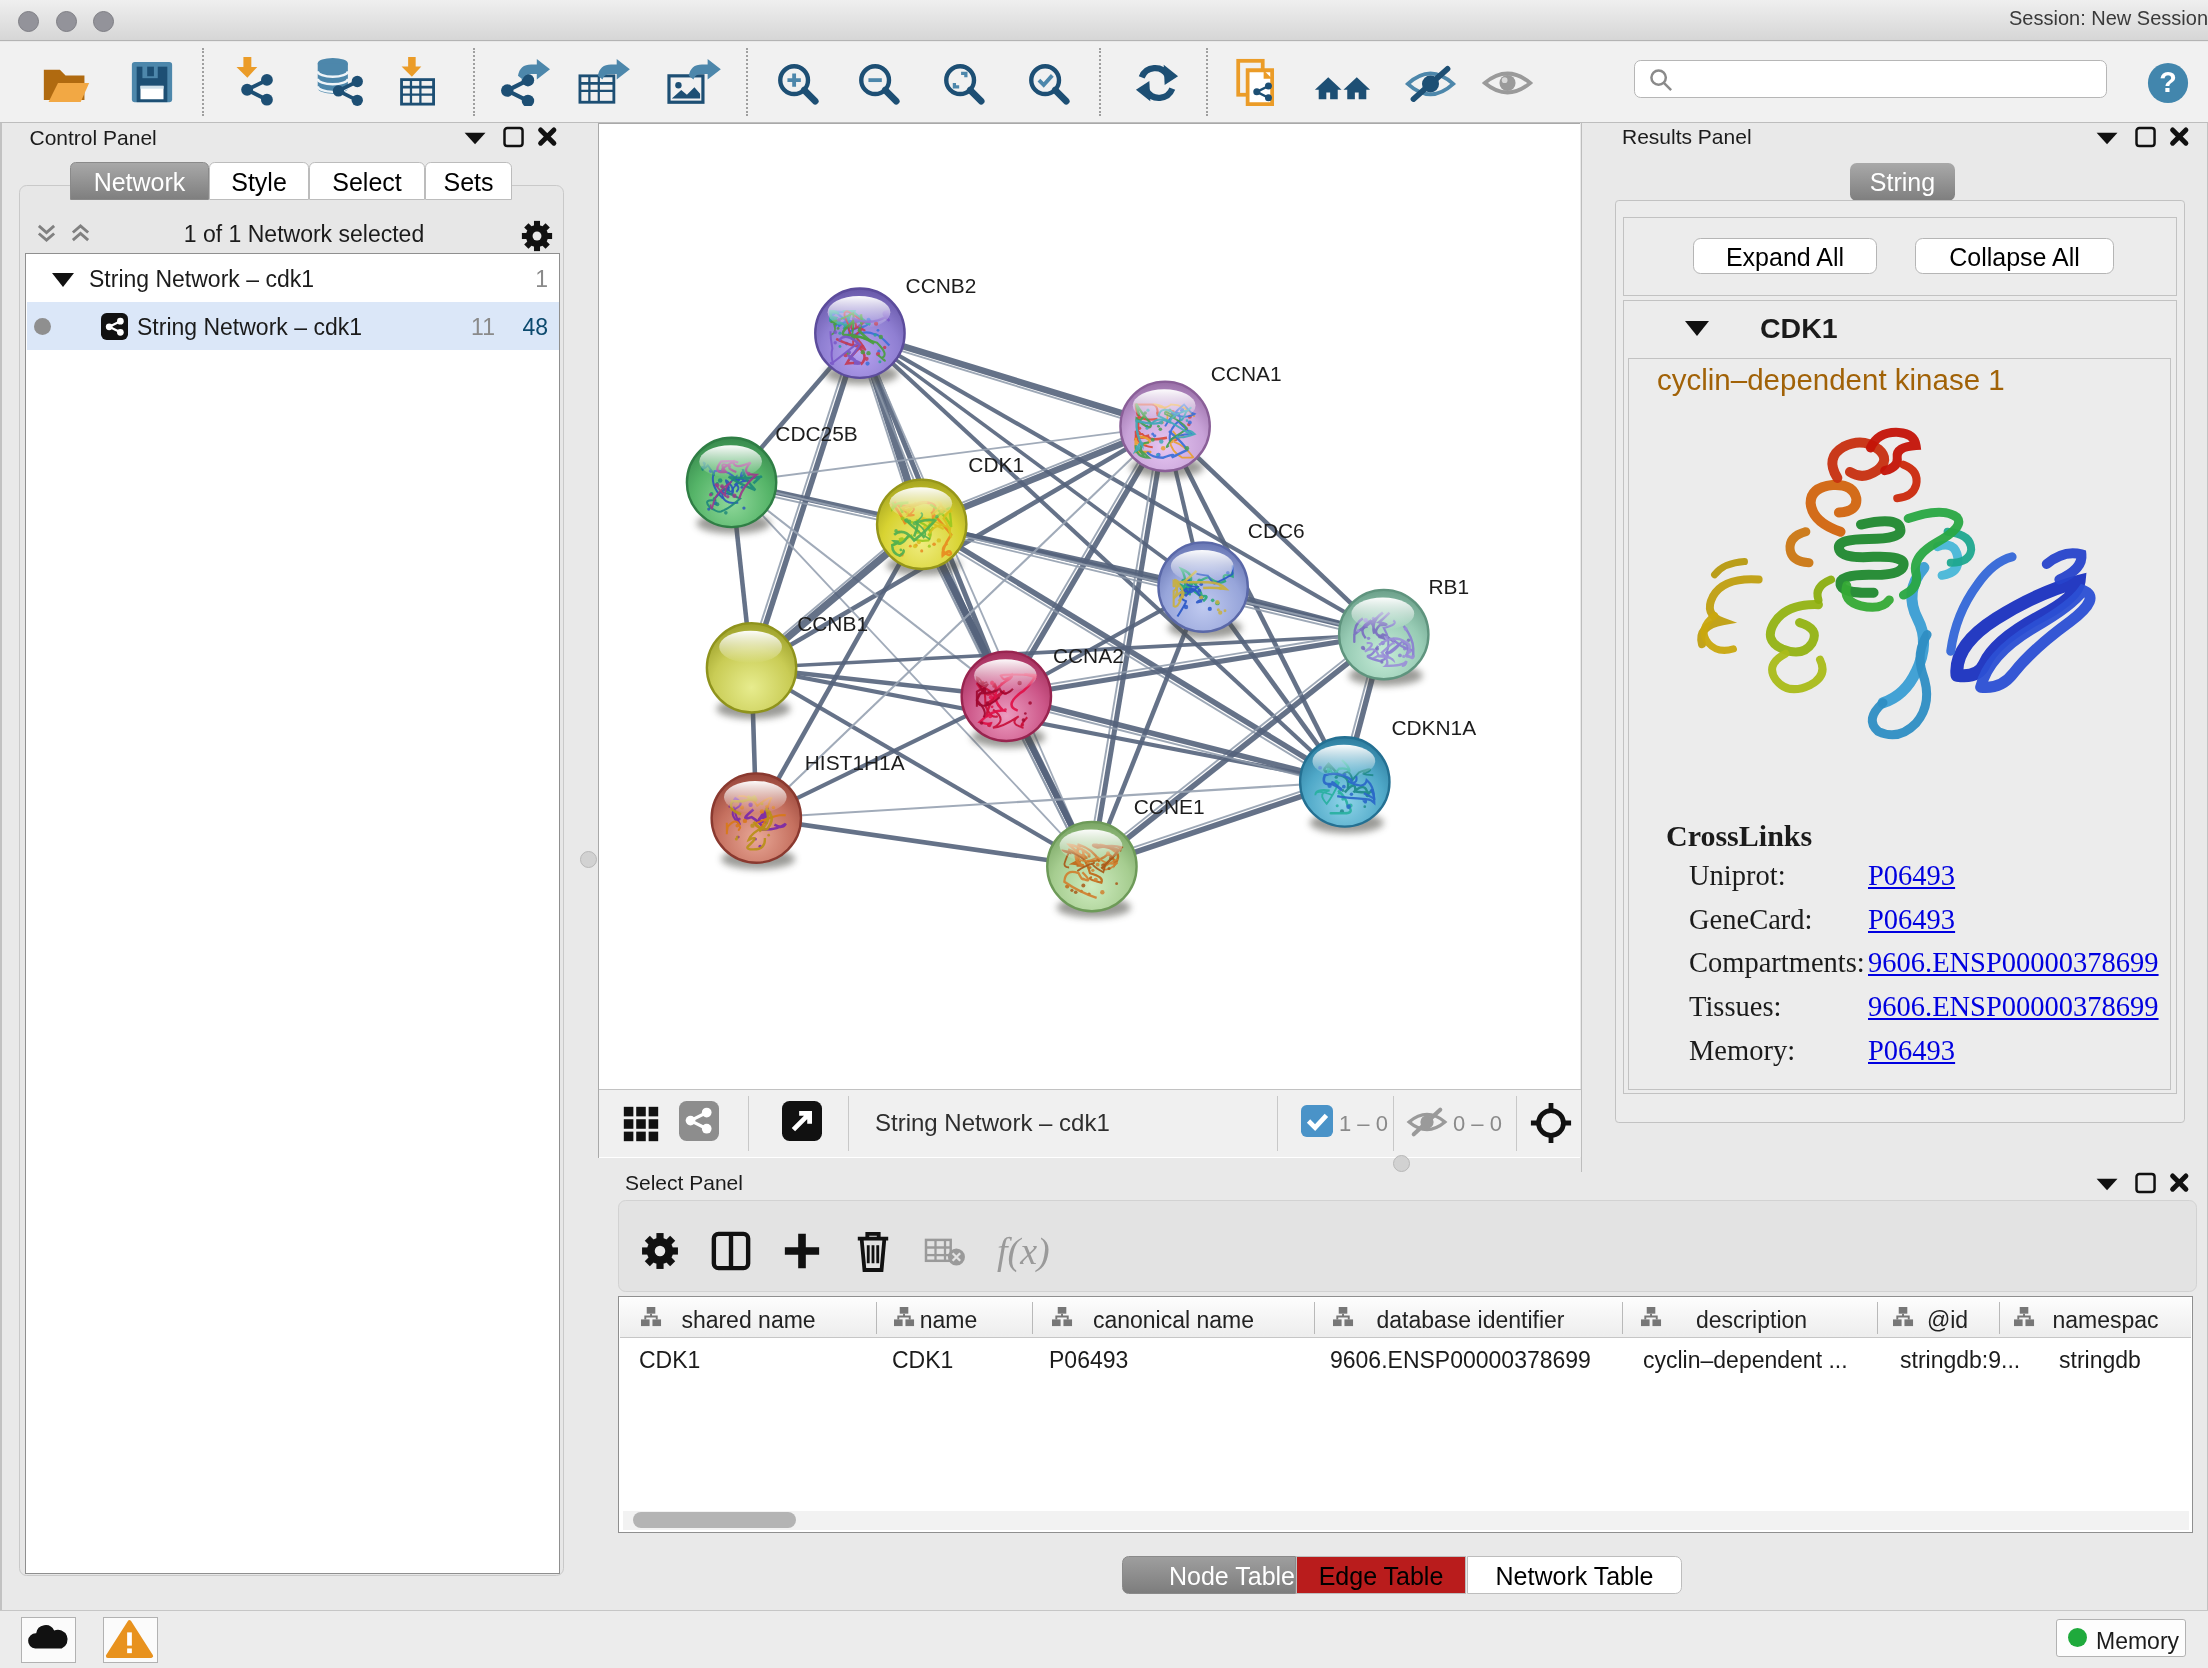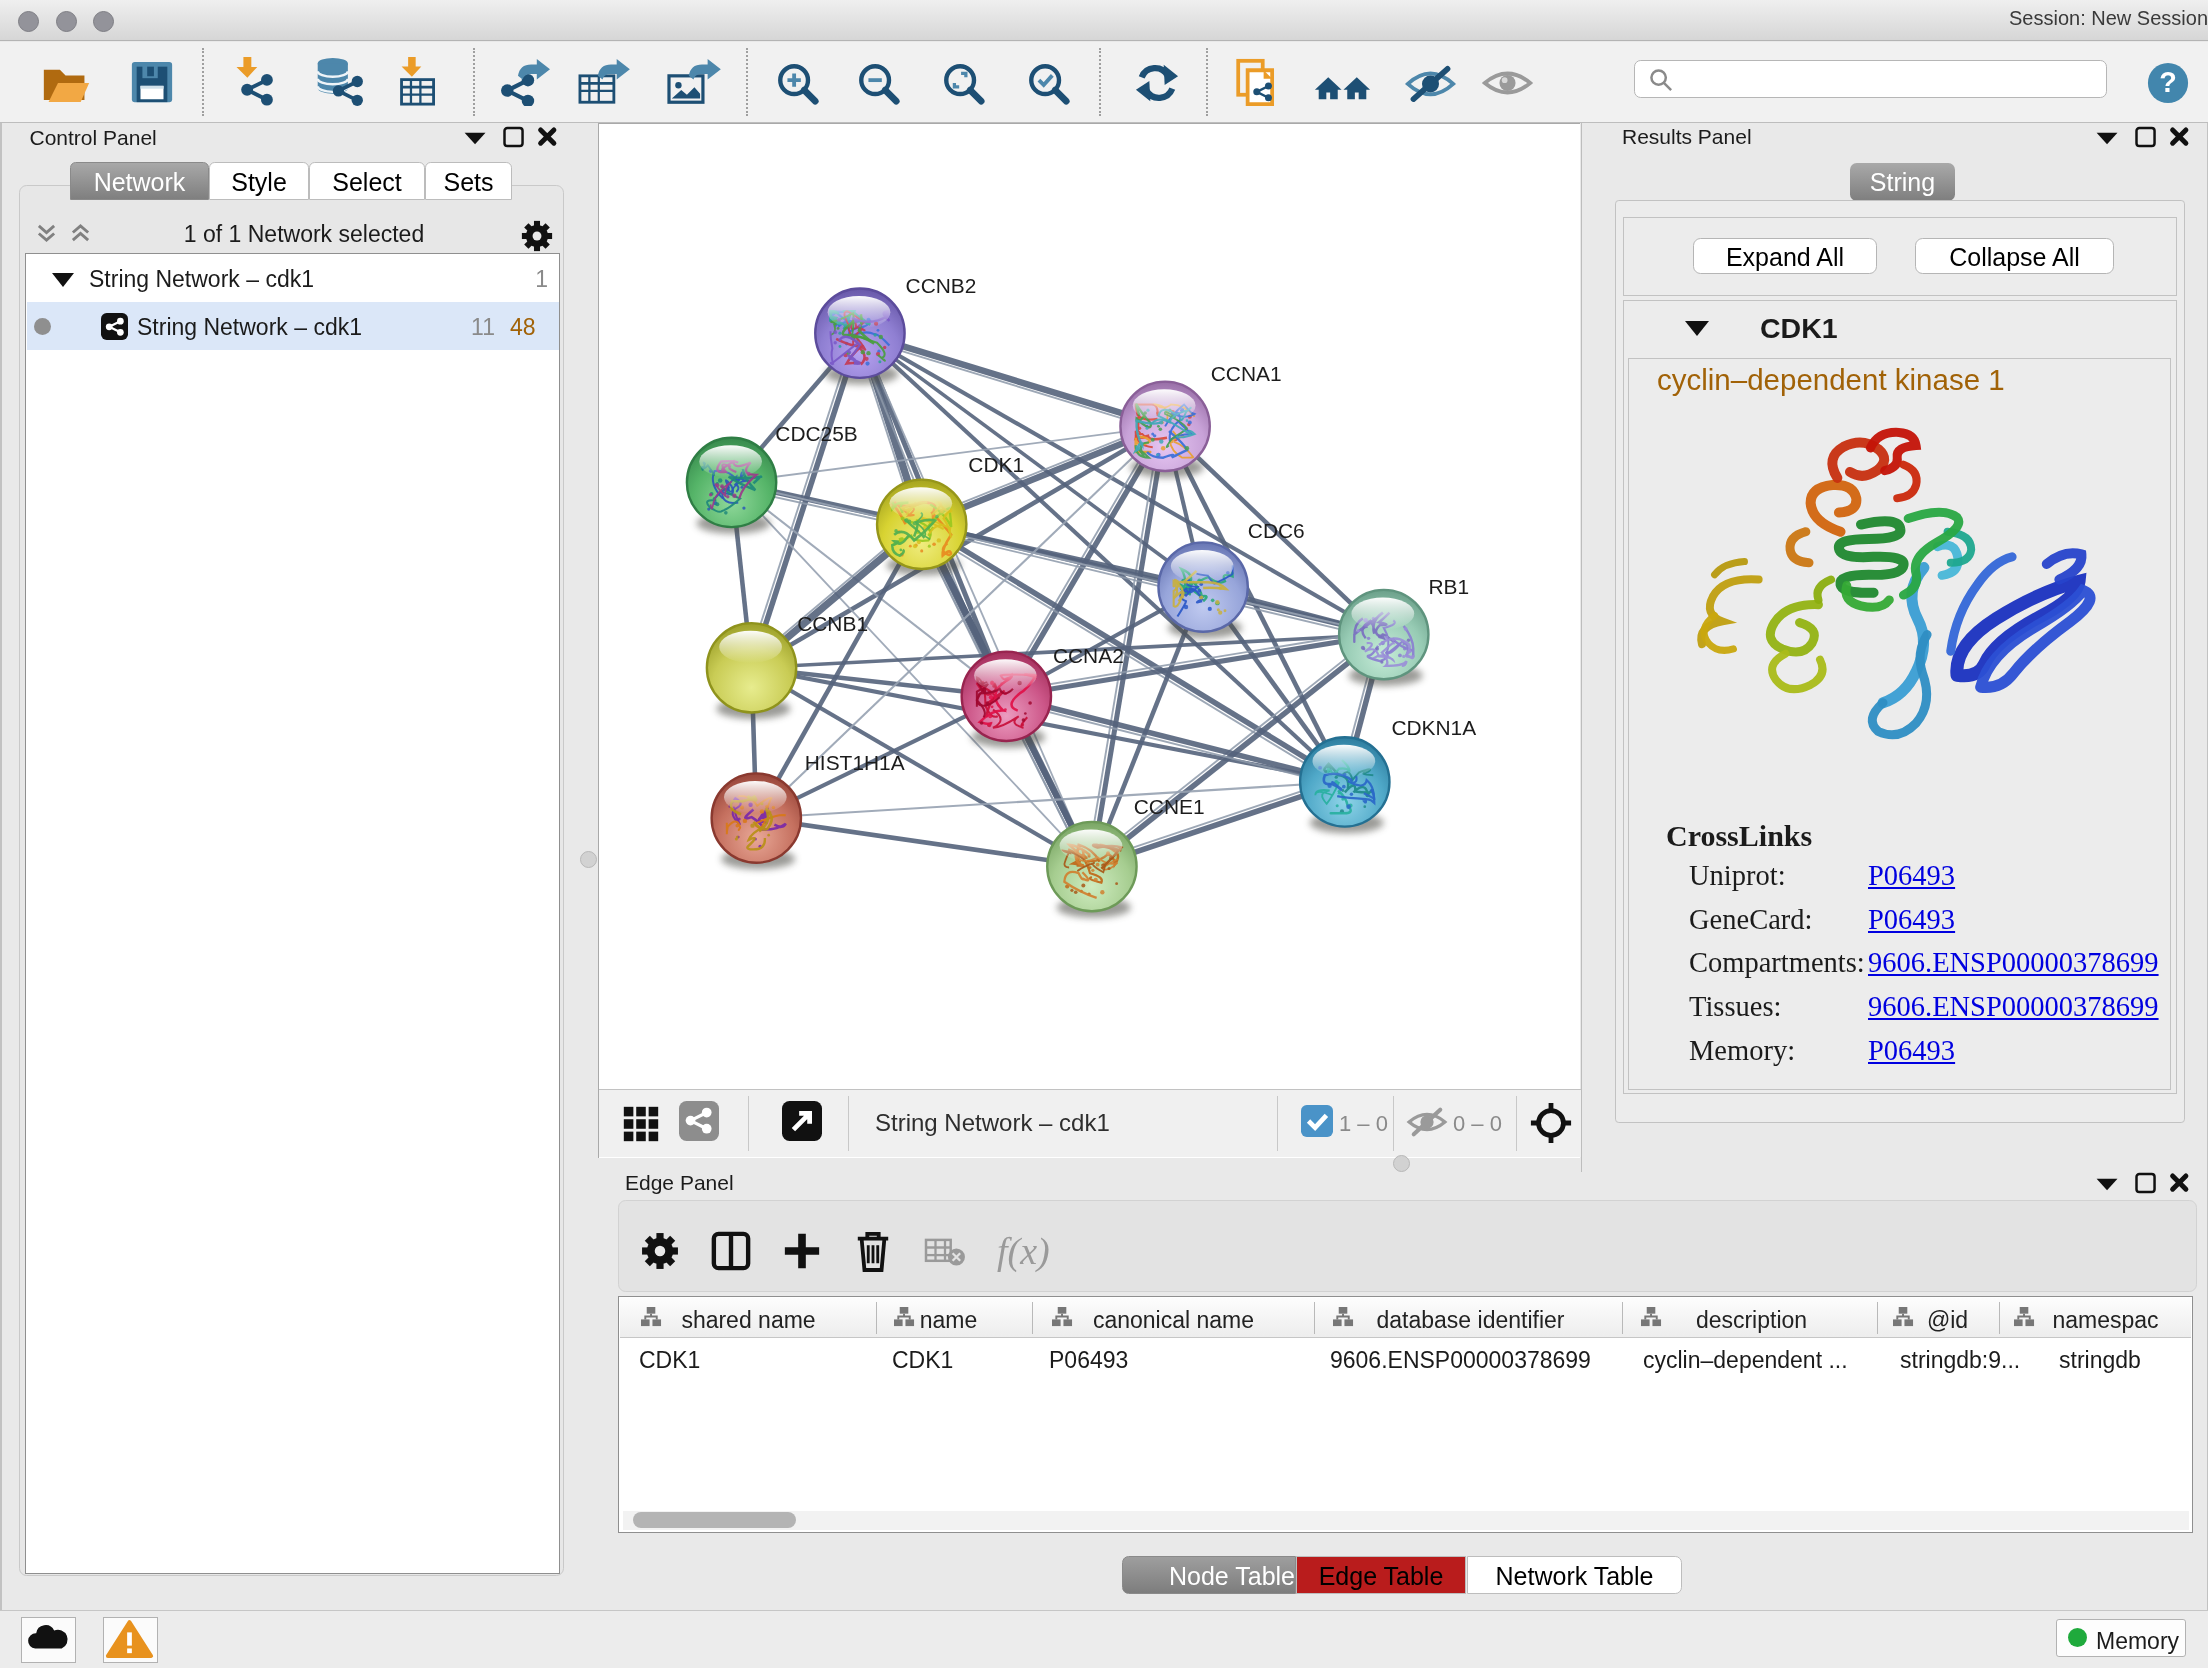--- a/index.html
+++ b/index.html
@@ -198,21 +198,21 @@
 <div class="ab" style="left:101px;top:313px;width:27px;height:27px;border-radius:5.7px;background:#111"><svg width="27" height="27" viewBox="0 0 28 28" style="" xmlns="http://www.w3.org/2000/svg">
       <g transform="translate(5,5) scale(0.58)" fill="#fff">
 <circle cx="26" cy="6" r="6"></circle>
         <circle cx="6" cy="16" r="6"></circle>
         <circle cx="26" cy="26" r="6"></circle>
 <path d="M6 16 L26 6 M6 16 L26 26" stroke="#fff" stroke-width="4" fill="none"></path>
       </g>
     </svg></div>
 <div class="txt" style="left:137px;top:314px;font-size:23px">String Network – cdk1</div>
 <div class="txt" style="left:457px;top:314px;width:38px;text-align:right;font-size:23px;color:#8a8a8a">11</div>
-<div class="txt" style="left:510px;top:314px;width:38px;font-size:23px;color:#a16207">48</div>
+<div class="txt" style="left:510px;top:314px;width:38px;text-align:right;font-size:23px;color:#0c4a6e">48</div>
 <div class="ab" style="left:598px;top:123px;width:982px;height:1035px;background:#fff;border-left:1px solid #a9a9a9;border-top:1px solid #a9a9a9"></div>
 <svg width="982" height="965" viewBox="630 130 1032 1015" xmlns="http://www.w3.org/2000/svg" style="position:absolute;left:599px;top:124px">
     <defs>
       <filter id="blur4" x="-50%" y="-50%" width="200%" height="200%">
         <feGaussianBlur stdDeviation="4"></feGaussianBlur>
       </filter>
       <radialGradient id="g0" cx="0.5" cy="0.72" r="0.8">
 <stop offset="0" stop-color="#b7a2f0"></stop>
         <stop offset="0.55" stop-color="#8f7fd2"></stop>
         <stop offset="1" stop-color="#5c4c9c"></stop>
@@ -897,21 +897,21 @@
 <div class="txt" style="left:1689px;top:860px;font-family:'Liberation Serif',serif;font-size:28.5px">Uniprot:</div>
 <div class="txt" style="left:1868px;top:860px;font-family:'Liberation Serif',serif;font-size:28.5px;color:#0000e0;text-decoration:underline">P06493</div>
 <div class="txt" style="left:1689px;top:904px;font-family:'Liberation Serif',serif;font-size:28.5px">GeneCard:</div>
 <div class="txt" style="left:1868px;top:904px;font-family:'Liberation Serif',serif;font-size:28.5px;color:#0000e0;text-decoration:underline">P06493</div>
 <div class="txt" style="left:1689px;top:947px;font-family:'Liberation Serif',serif;font-size:28.5px">Compartments:</div>
 <div class="txt" style="left:1868px;top:947px;font-family:'Liberation Serif',serif;font-size:28.5px;color:#0000e0;text-decoration:underline">9606.ENSP00000378699</div>
 <div class="txt" style="left:1689px;top:991px;font-family:'Liberation Serif',serif;font-size:28.5px">Tissues:</div>
 <div class="txt" style="left:1868px;top:991px;font-family:'Liberation Serif',serif;font-size:28.5px;color:#0000e0;text-decoration:underline">9606.ENSP00000378699</div>
 <div class="txt" style="left:1689px;top:1035px;font-family:'Liberation Serif',serif;font-size:28.5px">Memory:</div>
 <div class="txt" style="left:1868px;top:1035px;font-family:'Liberation Serif',serif;font-size:28.5px;color:#0000e0;text-decoration:underline">P06493</div>
-<div class="txt" style="left:625px;top:1171px;font-size:21px">Edge Panel</div>
+<div class="txt" style="left:625px;top:1171px;font-size:21px">Select Panel</div>
 <div style="position:absolute;left:2089px;top:1172px;width:114px;height:23px">
 <svg width="114" height="23" viewBox="0 0 120 24" style="" xmlns="http://www.w3.org/2000/svg">
       <path d="M8 7 l22 0 -11 12 z" fill="#111"></path>
       <rect x="50" y="2" width="19" height="19" rx="3" fill="none" stroke="#111" stroke-width="2.6"></rect>
       <path d="M88 4 l14 14 M102 4 l-14 14" stroke="#111" stroke-width="5.2" stroke-linecap="round"></path>
     </svg></div>
 <div class="ab" style="left:618px;top:1200px;width:1579px;height:92px;background:#e3e3e3;border:1px solid #d2d2d2;border-radius:7.6px"></div>
 <div class="ab" style="left:641px;top:1232px;width:38px;height:38px"><svg width="38" height="38" viewBox="0 0 40 40" style="" xmlns="http://www.w3.org/2000/svg">
       <g transform="translate(20.0,20.0) scale(1.1111111111111112)">
         <circle r="12.5" fill="#111"></circle>

